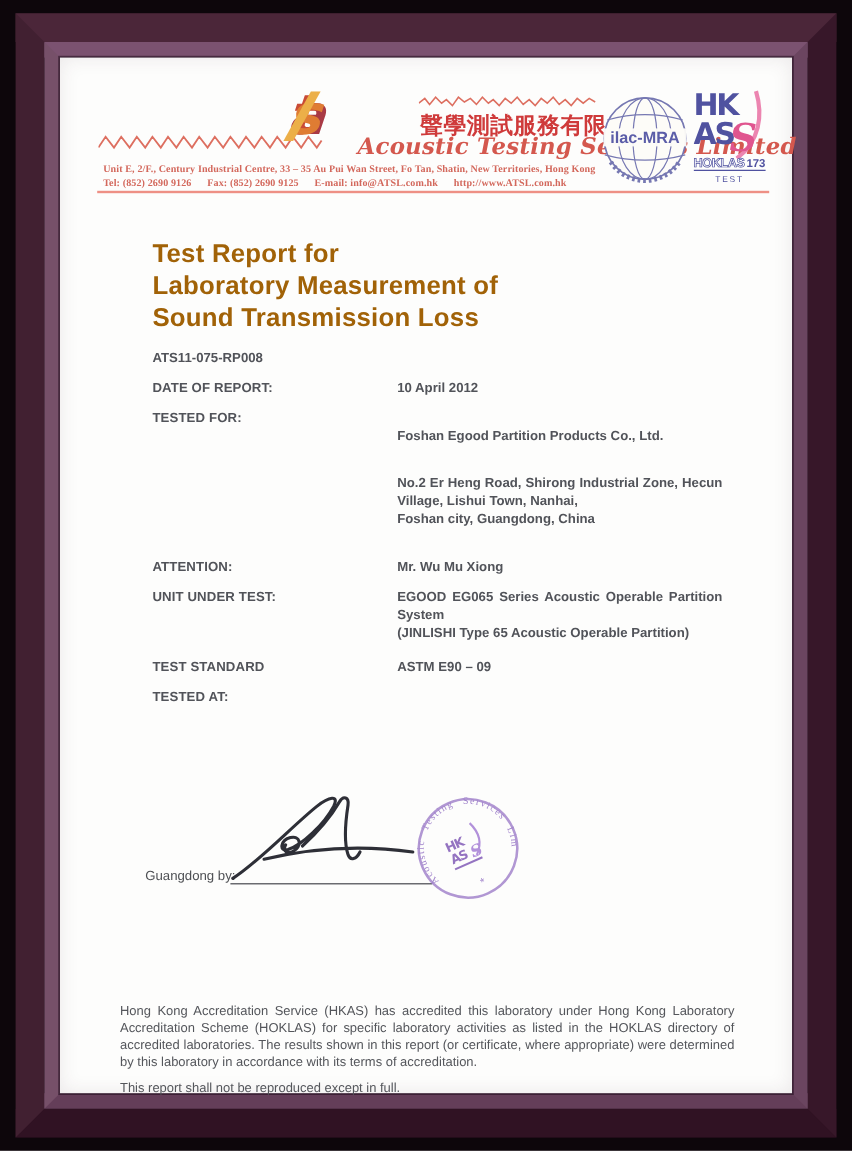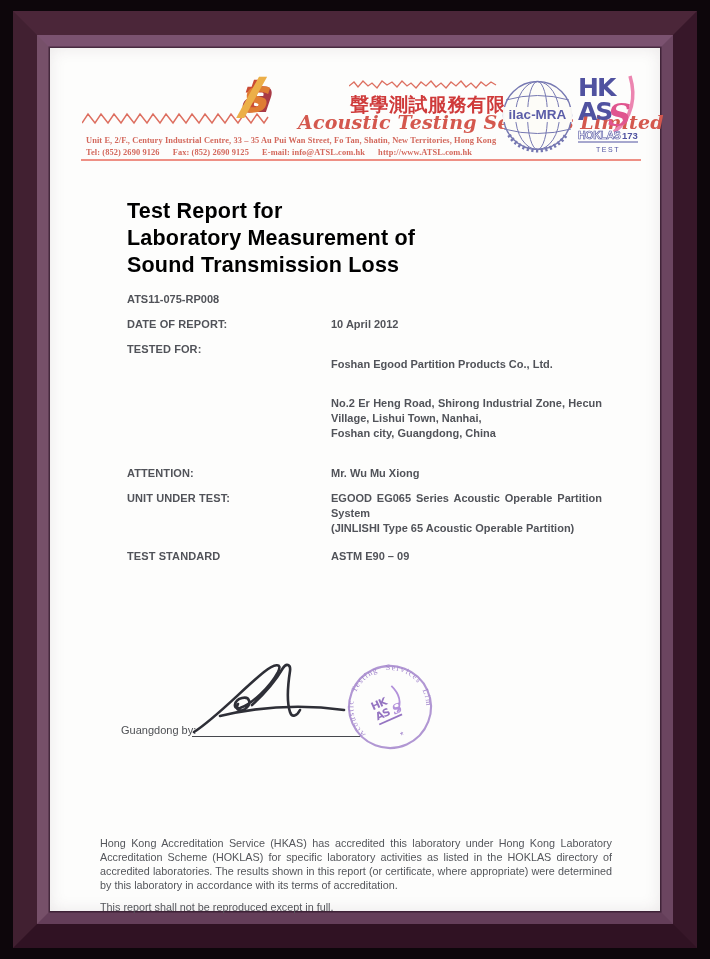--- a/index.html
+++ b/index.html
@@ -56,21 +56,21 @@
     left:36px;top:99.5px;width:470px;
     font-family:"Liberation Serif",serif;font-weight:bold;font-size:8.4px;
     color:#d3685c;white-space:pre;letter-spacing:0.1px;
   }
   .hdr-rule{left:31px;top:111px;width:560px;height:2.2px;background:#ee9085;}
   .ilac-logo{left:450px;top:30px;}
   .hkas-logo{left:528px;top:26px;}
   
   .doc-title{
     left:77px;top:150px;width:420px;
-    font-size:21.5px;font-weight:bold;color:#000000;
+    font-size:21.5px;font-weight:bold;color:#a16207;
     line-height:27px;white-space:pre-line;letter-spacing:0.2px;
   }
   
   .fields{left:77px;top:244px;width:480px;}
   .fields *{position:static;}
   .frow{display:flex;margin-bottom:10px;}
   .frow.gap-top{margin-top:13px;}
   .flabel{
     flex:none;width:204px;font-size:11px;font-weight:bold;color:#515359;
     line-height:15px;letter-spacing:0.1px;
@@ -170,20 +170,21 @@
         <div class="frow">
           <div class="flabel">UNIT UNDER TEST:</div>
           <div class="fvalue">EGOOD EG065 Series Acoustic Operable Partition System
 (JINLISHI Type 65 Acoustic Operable Partition)</div>
         </div>
         <div class="frow gap-top">
           <div class="flabel">TEST STANDARD</div>
           <div class="fvalue">ASTM E90 – 09</div>
         </div>
         <div class="frow">
+          <div class="flabel">TESTED AT:</div>
         </div>
       </div>
 
       <div class="approved-label">Guangdong by:</div>
 
       <svg class="signature-svg" width="158" height="78" viewBox="0 0 158 78">
         <g fill="none" stroke="#2e2f37" stroke-width="2.6" stroke-linecap="round">
           <path d="M4 72 C 26 58 54 28 74 12 C 84 4 93 2 88 12 C 80 27 62 44 50 48 C 42 50 44 40 52 38 C 60 36 62 44 55 49 C 50 52 45 50 48 44"></path>
           <path d="M62 45 C 74 34 86 20 93 8 C 96 3 101 4 100 11 C 98 24 96 40 100 52 C 102 58 107 56 110 50"></path>
           <path d="M30 56 C 68 47 112 44 154 50"></path>

